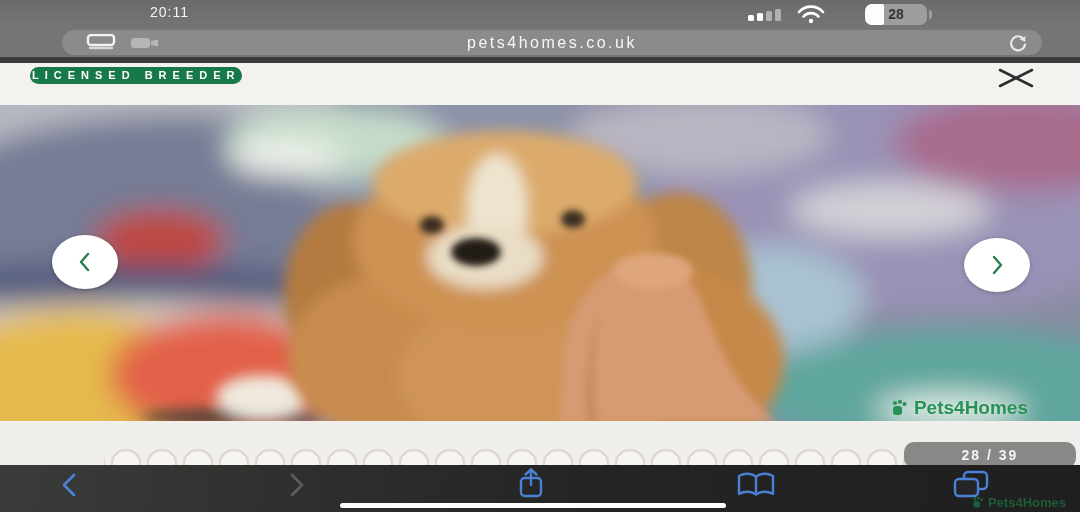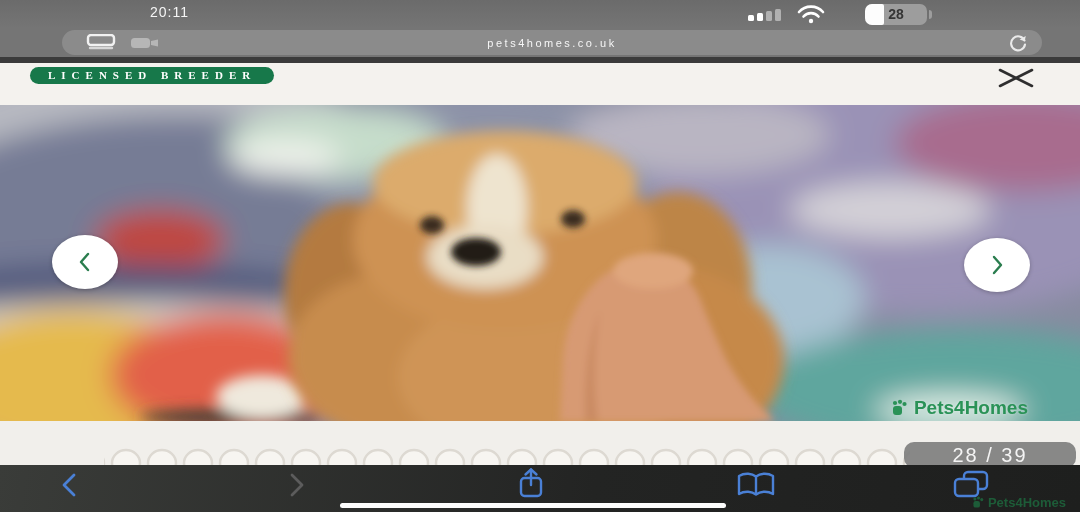--- a/index.html
+++ b/index.html
@@ -19,43 +19,43 @@
   .cell i:nth-child(3){height:10px;opacity:.45;}
   .cell i:nth-child(4){height:12px;opacity:.45;}
   .battery{position:relative;width:62px;height:21px;border-radius:7px;background:#9d9d9d;display:flex;align-items:center;justify-content:center;margin-left:24px;}
   .battery .fill{position:absolute;left:0;top:0;bottom:0;width:30%;background:#fdfdfd;border-radius:7px 2px 2px 7px;}
   .battery .pct{position:relative;font-size:14px;font-weight:700;color:#353535;z-index:1;}
   .battery .tip{position:absolute;right:-5px;top:6px;width:3px;height:9px;border-radius:0 3px 3px 0;background:#9d9d9d;}
   
   .url-row{position:absolute;top:28px;left:0;width:1080px;height:29px;background:#757575;}
   .url-pill{position:absolute;left:62px;top:2px;width:980px;height:25px;background:#8b8b8b;border-radius:13px;display:flex;align-items:center;}
   .pill-icons{position:absolute;left:24px;top:4px;display:flex;gap:14px;align-items:center;}
-  .url-text{flex:1;text-align:center;color:#f6f6f6;font-size:11px;letter-spacing:2.5px;}
+  .url-text{flex:1;text-align:center;color:#f6f6f6;font-size:16px;letter-spacing:2.5px;}
   .reload{position:absolute;right:14px;top:3px;}
   
   .page-divider{position:absolute;top:57px;left:0;width:1080px;height:6px;background:#3b3b3b;}
   
   .content-top{position:absolute;top:63px;left:0;width:1080px;height:42px;background:#f4f2ee;}
-  .breeder-badge{position:absolute;left:30px;top:4px;height:17px;line-height:17px;padding:0 18px;background:#17784a;color:#fff;
-    font-size:11px;font-weight:700;letter-spacing:6px;border-radius:9px;white-space:nowrap;font-family:Liberation Serif, serif;}
+  .breeder-badge{position:absolute;left:30px;top:4px;height:17px;line-height:17px;padding:0 2px;background:#17784a;color:#fff;
+    font-size:11px;font-weight:700;letter-spacing:6px;border-radius:9px;white-space:nowrap;}
   .close-btn{position:absolute;right:44px;top:2px;width:40px;height:26px;background:none;border:none;padding:0;cursor:pointer;}
   
   .photo{position:absolute;top:105px;left:0;width:1080px;height:316px;background:#8a8da0;}
   .photo svg.art{position:absolute;inset:0;}
   .watermark{position:absolute;right:52px;bottom:2px;display:flex;align-items:center;gap:5px;color:#2a9257;
     font-size:19px;font-weight:700;text-shadow:0 0 3px rgba(255,255,255,.4);}
   .nav-btn{position:absolute;width:66px;height:54px;border:none;border-radius:50%;background:#fff;cursor:pointer;
     display:flex;align-items:center;justify-content:center;box-shadow:0 1px 4px rgba(0,0,0,.25);}
   .nav-prev{left:52px;top:130px;}
   .nav-next{right:50px;top:133px;}
   
   .thumb-strip{position:absolute;top:421px;left:0;width:1080px;height:44px;background:#f1efeb;}
   .counter-badge{position:absolute;right:4px;top:21px;width:172px;height:26px;border-radius:10px;
     background:rgba(124,124,124,.9);display:flex;align-items:center;justify-content:center;}
-  .counter-badge span{color:#f4f4f4;font-size:20px;font-weight:400;letter-spacing:2px;}
+  .counter-badge span{color:#f4f4f4;font-size:14px;font-weight:700;letter-spacing:2px;}
   
   .toolbar{position:absolute;top:465px;left:0;width:1080px;height:47px;background:linear-gradient(100deg,#3a3c39,#232423 55%,#1e1f1e);}
   .tb-btn{position:absolute;background:none;border:none;padding:0;cursor:pointer;}
   .home-indicator{position:absolute;left:340px;bottom:4px;width:386px;height:5px;border-radius:3px;background:#fdfdfd;}
   .footer-logo{position:absolute;right:14px;bottom:2px;display:flex;align-items:center;gap:3px;color:#1d5c38;font-size:13px;font-weight:700;}
 </style>
 </head>
 <body>
 
 <div class="screen">

